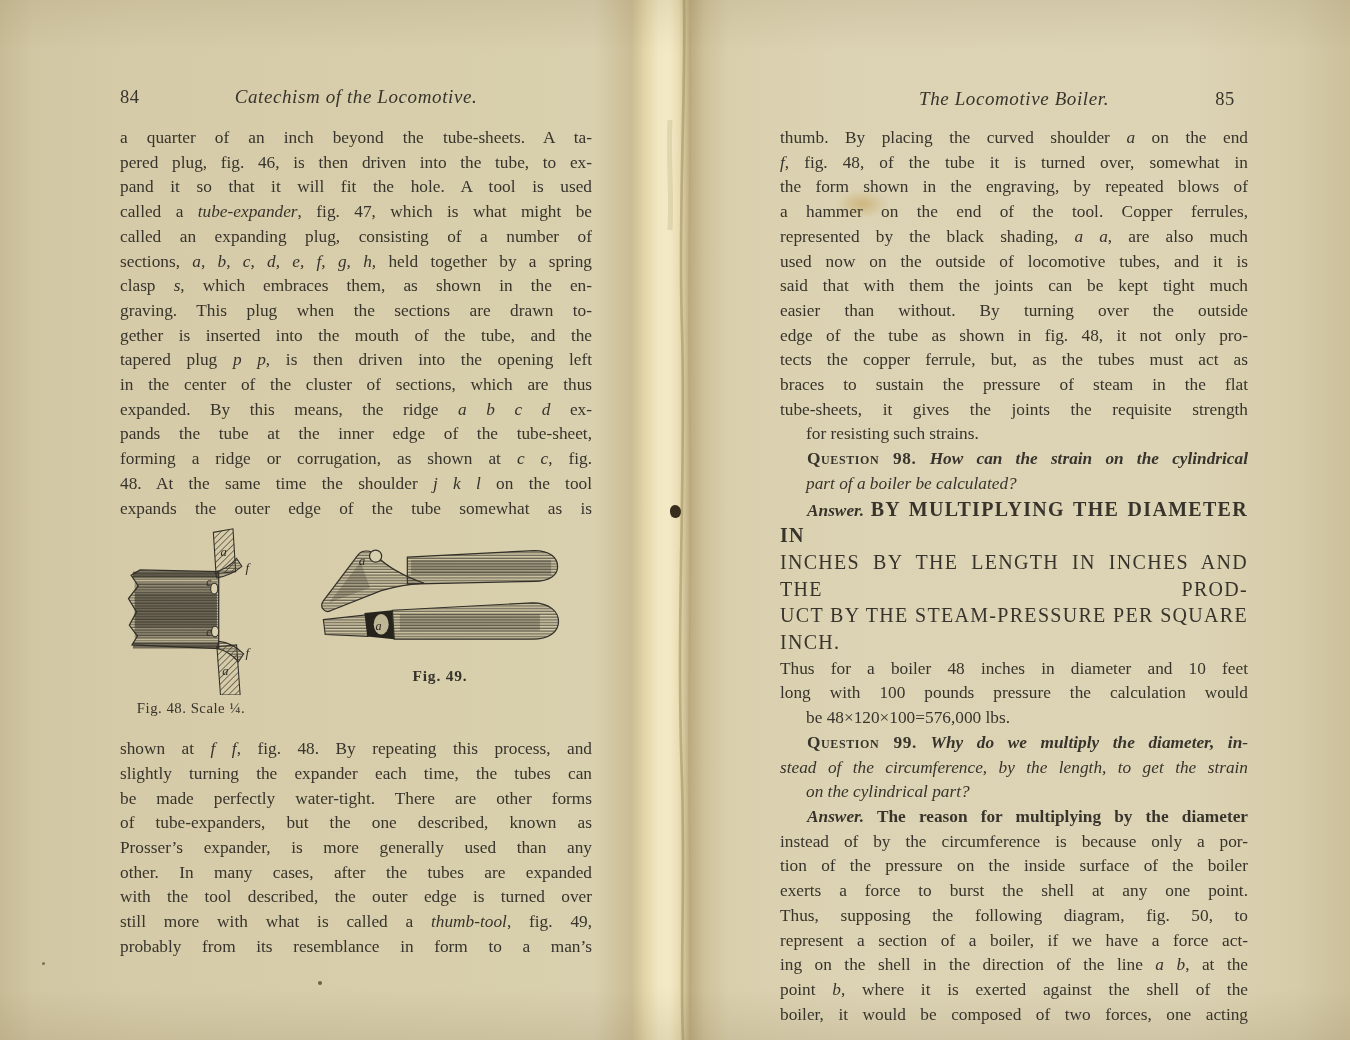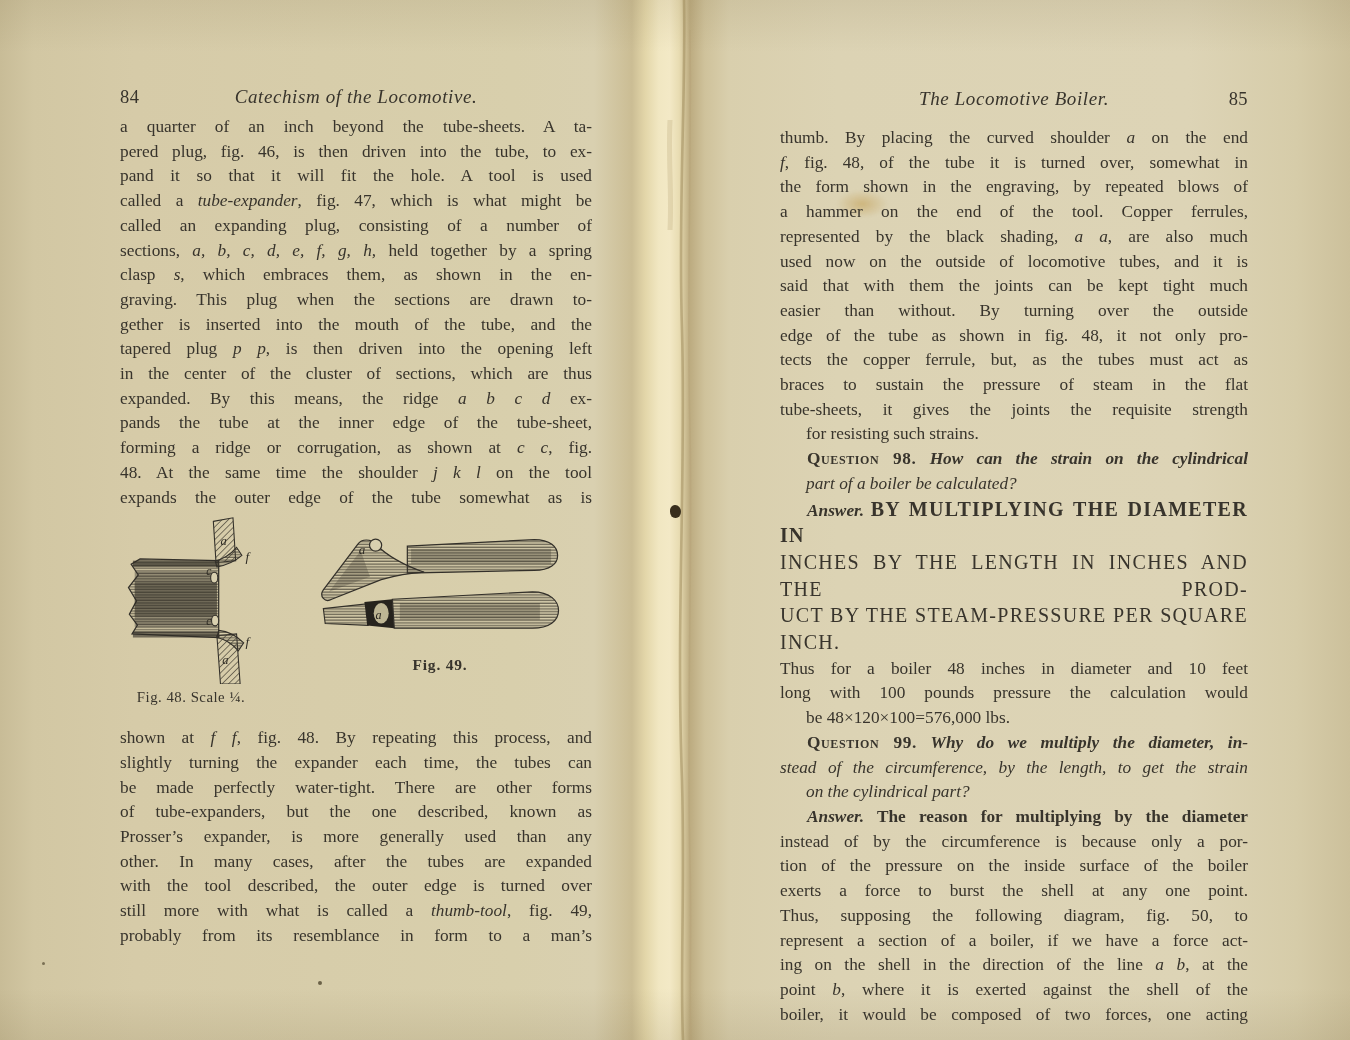--- a/index.html
+++ b/index.html
@@ -18,22 +18,22 @@
         #e8dcb2 50.3%, #bcab80 51.1%, #cfc29b 52.2%, #d9cfad 54%,
         #dcd3b4 62%, #ddd4b6 88%, #d6cca9 96%, #ccc09b 100%);
   }
   
   .page{position:absolute;color:#38342c;}
   .page.left {left:120px; top:86px;  width:472px;}
   .page.right{left:780px; top:88px;  width:468px;}
   .pagehead{display:flex;align-items:baseline;font-size:18.5px;letter-spacing:.4px;}
   .pagehead .runtitle{flex:1;text-align:center;font-style:italic;font-size:19px;letter-spacing:.6px;}
   .pagehead .pagenum{width:46px;}
-  .page.right .pagehead .pagenum{text-align:right;}
-  .textblock{margin-top:7px;}
+  .page.right .pagehead .pagenum{text-align:center;}
+  .textblock{margin-top:18px;}
   .page.right .textblock{margin-top:16px;}
   .tline{
     font-size:17.3px;line-height:24.7px;
     text-align:justify;text-align-last:justify;
     white-space:normal;
   }
   .tline.end{text-align-last:left;margin-left:26px;}
   .tline.ind{text-indent:27px;font-weight:bold;}
   .tline .i{font-style:italic;}
   .tline .sc{font-variant:small-caps;letter-spacing:.6px;}

